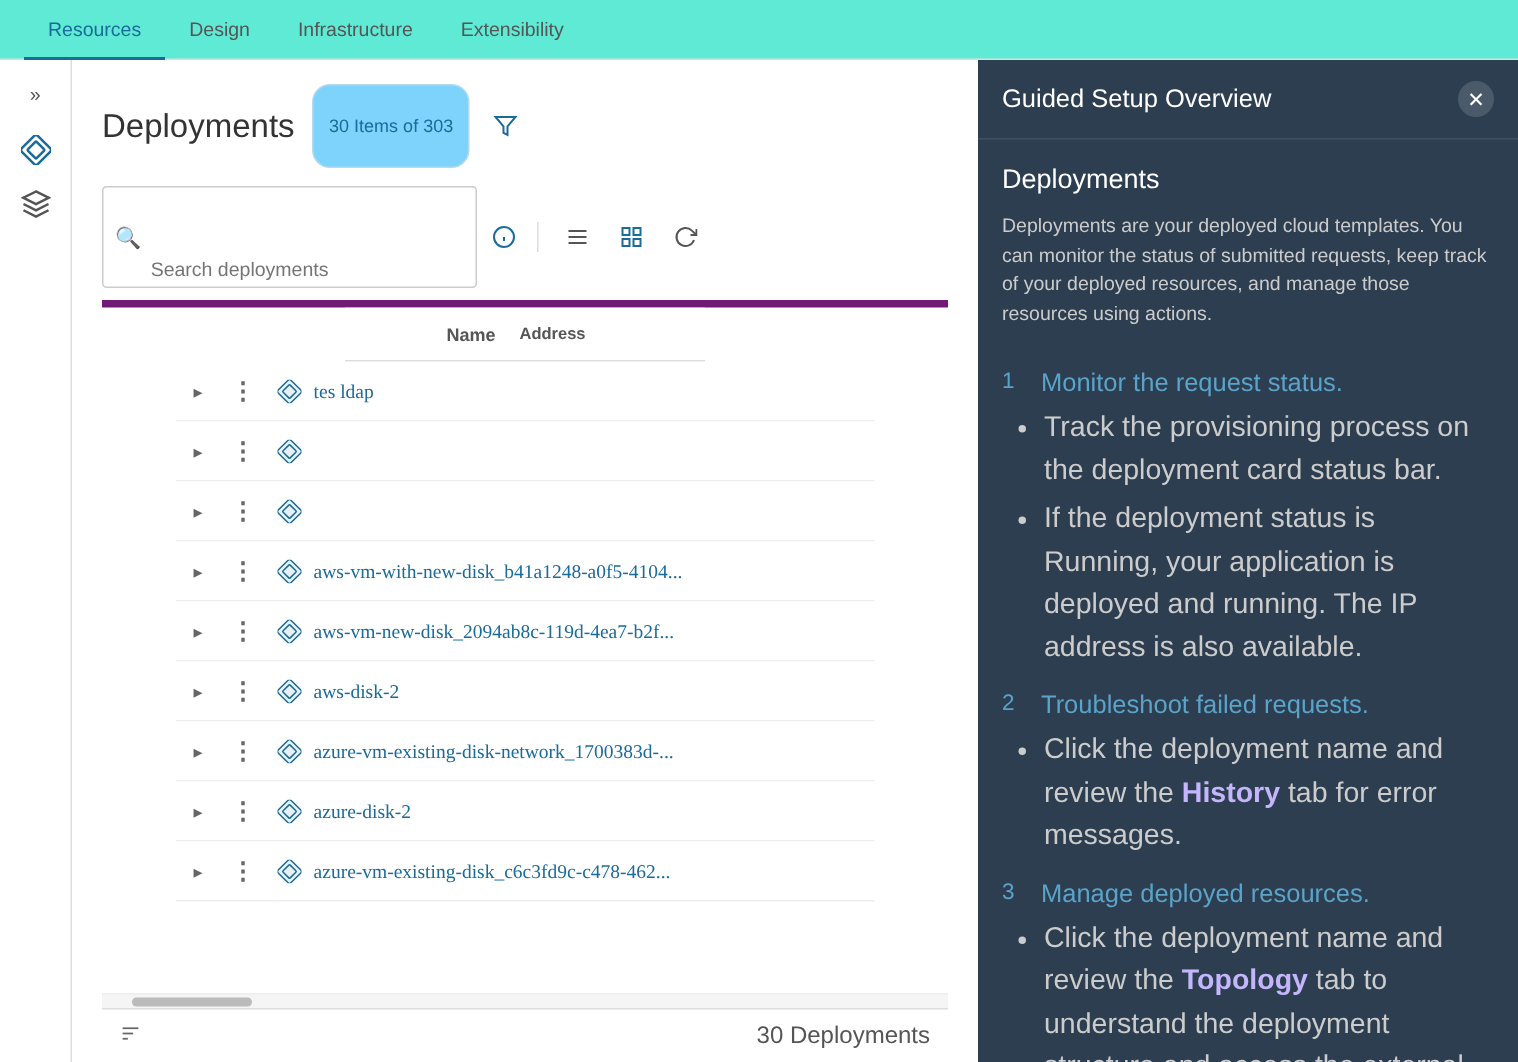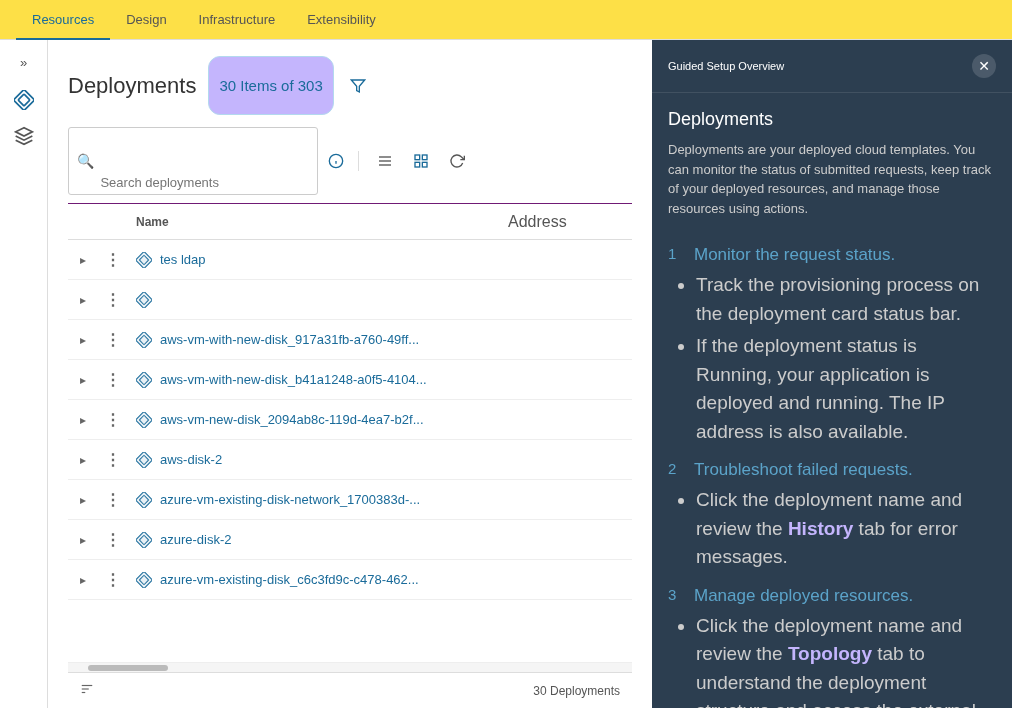--- a/index.html
+++ b/index.html
@@ -1,20 +1,20 @@
 <!DOCTYPE html>
 <html><head>
   <meta charset="utf-8">
   <style>
     * { box-sizing: border-box; margin: 0; padding: 0; }
     body { font-family: 'Segoe UI', Arial, sans-serif; font-size: 13px; background: #f5f5f5; overflow: hidden; width: 1012px; height: 708px; display: flex; flex-direction: column; }
 
     
     .top-nav {
-      display: flex; align-items: center; background: #fde047; border-bottom: 1px solid #ddd;
+      display: flex; align-items: center; background: #5eead4; border-bottom: 1px solid #ddd;
       padding: 0 16px; height: 40px; flex-shrink: 0;
     }
     .top-nav-item {
       padding: 0 16px; height: 40px; display: flex; align-items: center;
       font-size: 13px; color: #555; cursor: pointer; border-bottom: 2px solid transparent;
       margin-bottom: -1px;
     }
     .top-nav-item.active { color: #1a6b9a; border-bottom: 2px solid #1a6b9a; font-weight: 500; }
 
     
@@ -43,22 +43,22 @@
     }
 
     
     .page-header {
       padding: 16px 20px 8px 20px; display: flex; align-items: center; gap: 12px; flex-shrink: 0;
     }
     .page-title {
       font-size: 22px; font-weight: 300; color: #333;
     }
     .items-badge {
-      background: #c4b5fd; color: #1a6b9a; border: 1px solid #b3d9ee;
-      border-radius: 12px; padding: 20px 10px; font-size: 15px; font-weight: 400;
+      background: #7dd3fc; color: #1a6b9a; border: 1px solid #b3d9ee;
+      border-radius: 12px; padding: 20px 10px; font-size: 12px; font-weight: 400;
       cursor: default;
     }
     .filter-icon-btn {
       background: none; border: none; cursor: pointer; color: #555; padding: 2px 4px;
       display: flex; align-items: center;
     }
 
     
     .toolbar {
       padding: 4px 20px 8px 20px; display: flex; align-items: center; gap: 8px; flex-shrink: 0;
@@ -78,30 +78,30 @@
     }
     .toolbar-btn.active { color: #1a6b9a; }
     .info-icon-btn {
       background: none; border: none; cursor: pointer; color: #1a6b9a;
       font-size: 16px; padding: 2px; display: flex; align-items: center;
     }
 
     
     .table-container {
       flex: 1; overflow: hidden; display: flex; flex-direction: column; position: relative;
-      border-top: 1px solid #701a75; margin: 0 20px;
+      border-top: 5px solid #701a75; margin: 0 20px; align-items: center;
     }
     .table-header {
       display: flex; align-items: center; background: #fff;
       border-bottom: 1px solid #ddd; height: 36px; flex-shrink: 0;
     }
     .th-expand { width: 30px; flex-shrink: 0; }
     .th-menu { width: 30px; flex-shrink: 0; }
     .th-name { flex: 1; padding: 0 8px; font-size: 12px; color: #555; font-weight: 600; }
-    .th-address { width: 120px; padding: 0 8px; font-size: 16px; color: #555; font-weight: 400; }
+    .th-address { width: 120px; padding: 0 8px; font-size: 11px; color: #555; font-weight: 700; }
     .th-scrollbar { width: 12px; flex-shrink: 0; }
 
     .table-body { flex: 1; overflow-y: auto; overflow-x: hidden; position: relative; }
     .table-body::-webkit-scrollbar { width: 12px; }
     .table-body::-webkit-scrollbar-track { background: #f5f5f5; }
     .table-body::-webkit-scrollbar-thumb { background: #ccc; border-radius: 3px; }
 
     .table-row {
       display: flex; align-items: center; height: 40px;
       border-bottom: 1px solid #eee; background: #fff;
@@ -109,36 +109,36 @@
     .td-expand {
       width: 30px; flex-shrink: 0; display: flex; align-items: center; justify-content: center;
       cursor: pointer; color: #666; font-size: 12px;
     }
     .td-menu {
       width: 30px; flex-shrink: 0; display: flex; align-items: center; justify-content: center;
       cursor: pointer; color: #666; font-size: 16px; font-weight: bold;
     }
     .td-name {
       flex: 1; padding: 0 8px; display: flex; align-items: center; gap: 8px;
-      color: #1a6b9a; cursor: pointer; font-size: 13px; overflow: hidden;
+      color: #1a6b9a; cursor: pointer; font-size: 13px; overflow: hidden; font-family: Liberation Serif, serif;
     }
     .td-name span { white-space: nowrap; overflow: hidden; text-overflow: ellipsis; }
     .td-address { width: 120px; padding: 0 8px; font-size: 13px; color: #333; }
     .deploy-icon {
       width: 16px; height: 16px; flex-shrink: 0;
     }
 
     
     .table-footer {
       display: flex; align-items: center; justify-content: space-between;
       height: 36px; border-top: 1px solid #ddd; padding: 0 12px;
       background: #fff; flex-shrink: 0; margin: 0 20px;
     }
     .footer-icon { color: #666; cursor: pointer; font-size: 14px; }
-    .footer-count { font-size: 12px; color: #555; }
+    .footer-count { font-size: 16px; color: #555; }
 
     
     .h-scroll {
       height: 10px; background: #f5f5f5; border-top: 1px solid #eee;
       margin: 0 20px; position: relative; overflow: hidden;
     }
     .h-scroll-thumb {
       position: absolute; left: 20px; top: 2px; width: 80px; height: 6px;
       background: #bbb; border-radius: 3px;
     }
@@ -146,21 +146,21 @@
     
     .right-panel {
       width: 360px; background: #2c3e50; color: #fff; flex-shrink: 0;
       display: flex; flex-direction: column; overflow: hidden;
     }
     .panel-header {
       display: flex; align-items: center; justify-content: space-between;
       padding: 14px 16px; border-bottom: 1px solid rgba(255,255,255,0.1);
       flex-shrink: 0;
     }
-    .panel-title { font-size: 11px; font-weight: 400; color: #fff; }
+    .panel-title { font-size: 17px; font-weight: 400; color: #fff; }
     .panel-close {
       width: 24px; height: 24px; background: rgba(255,255,255,0.15);
       border: none; border-radius: 50%; cursor: pointer; color: #fff;
       display: flex; align-items: center; justify-content: center; font-size: 14px;
     }
     .panel-body { flex: 1; overflow-y: auto; padding: 16px; }
     .panel-body::-webkit-scrollbar { width: 6px; }
     .panel-body::-webkit-scrollbar-thumb { background: rgba(255,255,255,0.2); }
 
     .panel-section-title { font-size: 18px; font-weight: 300; margin-bottom: 10px; color: #fff; }
@@ -286,21 +286,20 @@
     <div class="td-address"></div>
   </div>
           <div class="table-row">
     <div class="td-expand">▸</div>
     <div class="td-menu">⋮</div>
     <div class="td-name">
       <svg class="deploy-icon" viewBox="0 0 24 24" fill="none" stroke="#1a6b9a" stroke-width="1.5">
         <rect x="3" y="3" width="18" height="18" rx="2" transform="rotate(45 12 12)" fill="rgba(26,107,154,0.1)" stroke="#1a6b9a"></rect>
         <rect x="7" y="7" width="10" height="10" rx="1" transform="rotate(45 12 12)" fill="none" stroke="#1a6b9a"></rect>
       </svg>
-      <span>aws-vm-with-new-disk_917a31fb-a760-49ff...</span>
     </div>
     <div class="td-address"></div>
   </div>
           <div class="table-row">
     <div class="td-expand">▸</div>
     <div class="td-menu">⋮</div>
     <div class="td-name">
       <svg class="deploy-icon" viewBox="0 0 24 24" fill="none" stroke="#1a6b9a" stroke-width="1.5">
         <rect x="3" y="3" width="18" height="18" rx="2" transform="rotate(45 12 12)" fill="rgba(26,107,154,0.1)" stroke="#1a6b9a"></rect>
         <rect x="7" y="7" width="10" height="10" rx="1" transform="rotate(45 12 12)" fill="none" stroke="#1a6b9a"></rect>

